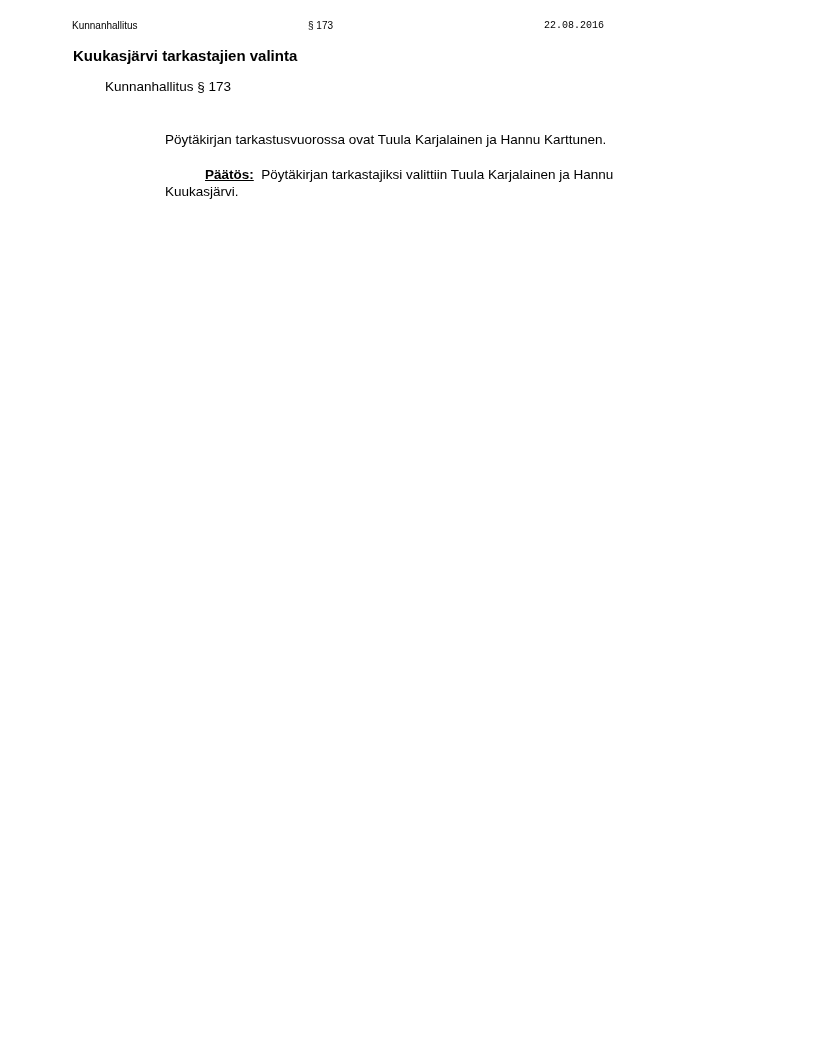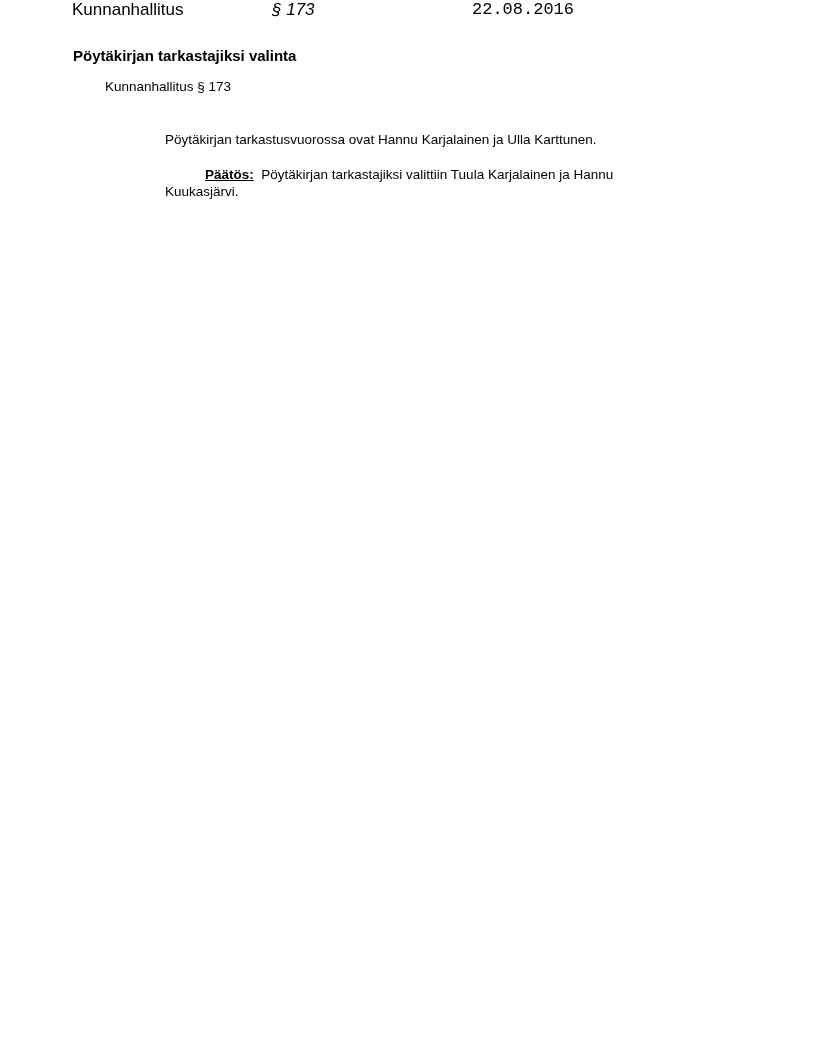--- a/index.html
+++ b/index.html
@@ -17,34 +17,34 @@
   }
   .page {
     position: relative;
     width: 816px;
     height: 1056px;
     box-sizing: border-box;
     padding: 0;
   }
   .header-row {
     position: absolute;
-    top: 0px;
+    top: 16px;
     left: 72px;
     width: 672px;
     display: flex;
-    font-size: 17px;
+    font-size: 10px;
     line-height: 20px;
     white-space: pre;
+    justify-content: space-between;
   }
   .header-org {
     width: 200px;
   }
   .header-section {
     width: 200px;
-    font-style: italic;
   }
   .header-date {
     width: 200px;
     font-family: Liberation Mono, monospace;
   }
   .doc-title {
     position: absolute;
     top: 36px;
     left: 73px;
     font-size: 15px;
@@ -86,22 +86,22 @@
 <body>
 
 <div class="page">
 
   <div class="header-row">
     <span class="header-org">Kunnanhallitus</span>
     <span class="header-section">§ 173</span>
     <span class="header-date">22.08.2016</span>
   </div>
 
-  <h1 class="doc-title">Pöytäkirjan tarkastajiksi valinta</h1>
+  <h1 class="doc-title">Kuukasjärvi tarkastajien valinta</h1>
 
   <div class="subheading">Kunnanhallitus § 173</div>
 
   <div class="body-block">
-    <p class="para">Pöytäkirjan tarkastusvuorossa ovat Hannu Karjalainen ja Ulla Karttunen.</p>
+    <p class="para">Pöytäkirjan tarkastusvuorossa ovat Tuula Karjalainen ja Hannu Karttunen.</p>
     <p class="para"><span class="decision-label">Päätös:</span>&nbsp; <span>Pöytäkirjan tarkastajiksi valittiin Tuula Karjalainen ja Hannu Kuukasjärvi.</span></p>
   </div>
 
 </div>
 
 </body></html>

